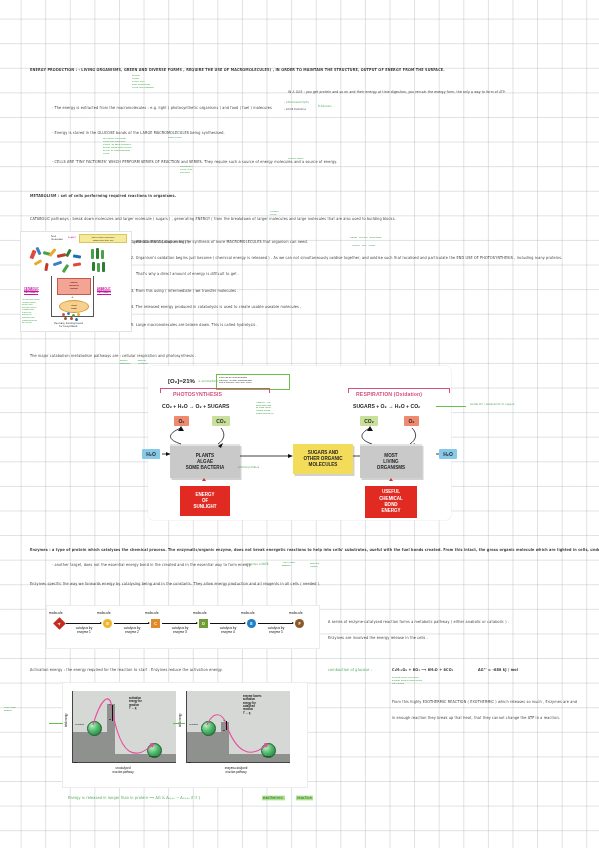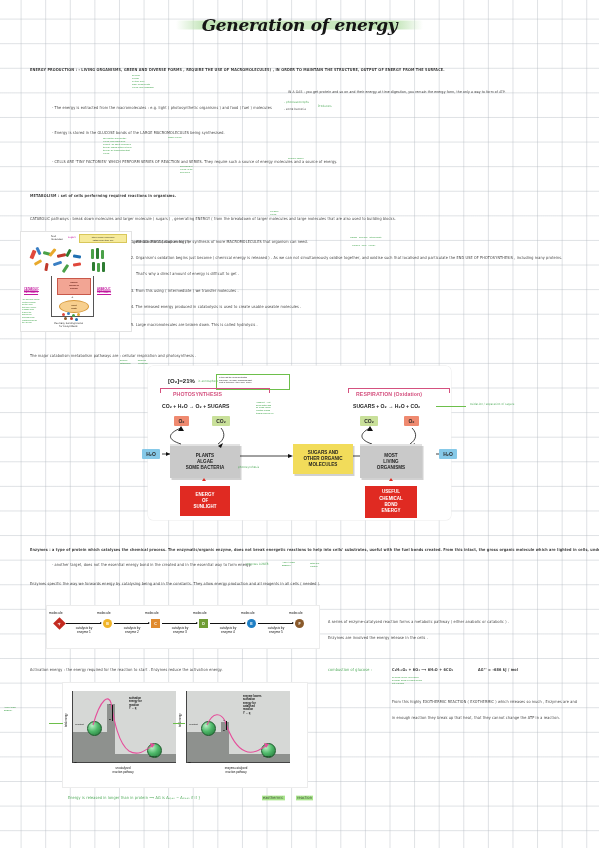--- a/index.html
+++ b/index.html
@@ -211,25 +211,20 @@
   }
   .en-tag{position:absolute;font-size:2.5px;color:#111;font-weight:700;}
   .greenrule{position:absolute;height:1px;background:#6dbf4b;}
 </style>
 </head>
 <body>
 
 <div id="page">
   <div class="sheet">
 
-    <div id="title-wrap">
-      <span id="title-band">
-        <span id="title-text">Generation of energy</span>
-      </span>
-    </div>
 
     <div class="hw b" style="left:30px;top:68px;">ENERGY PRODUCTION :  - LIVING ORGANISMS, GREEN AND DIVERSE FORMS , REQUIRE THE USE OF MACROMOLECULES) , IN ORDER TO MAINTAIN THE STRUCTURE, OUTPUT OF ENERGY FROM THE SURFACE.</div>
     <div class="greentext" style="left:132px;top:74px;">all living
 is solar
 in other form
 many components
 energy and organisms</div>
     <div class="hw" style="left:288px;top:90px;font-size:3px;">IN A GAS : you get protein and so on and their energy at time digestion, you remain the energy form, the only a way to form of ATP.</div>
 
     <div class="hw" style="left:52px;top:106px;">- The energy is extracted from the macromolecules :  e.g. light ( photosynthetic organisms ) and food ( fuel ) molecules</div>

